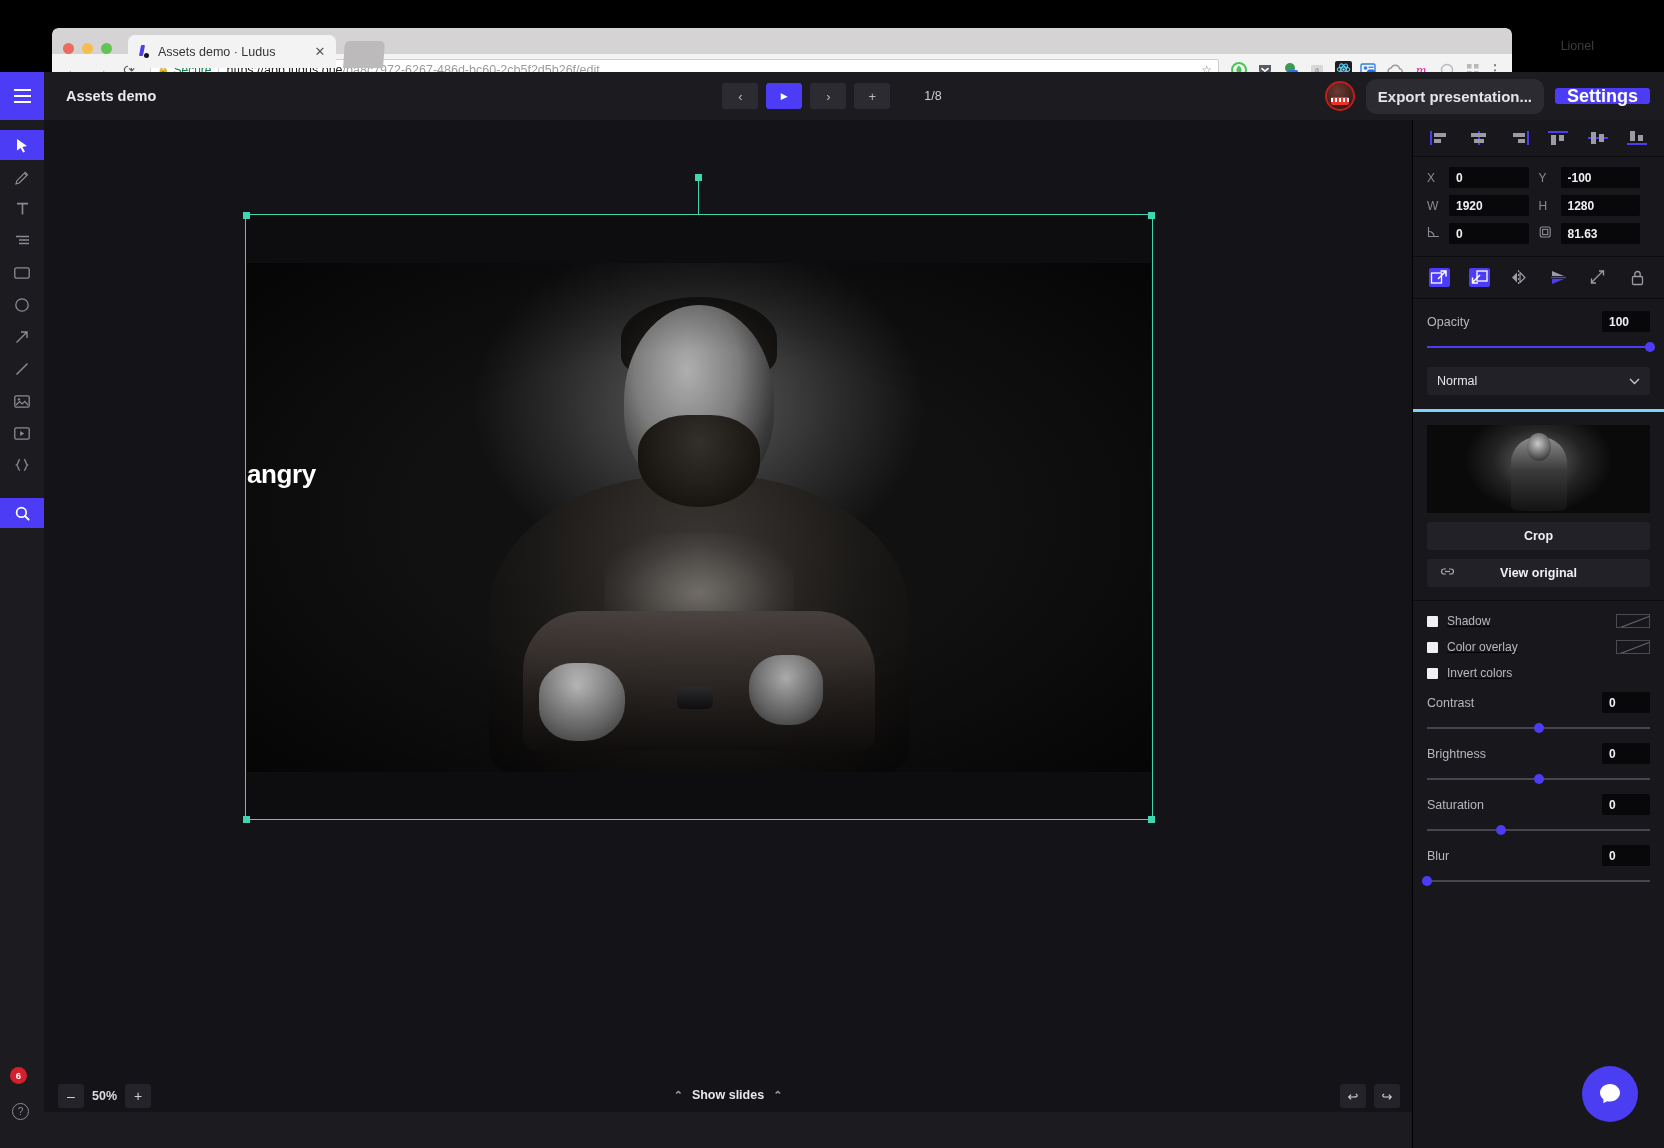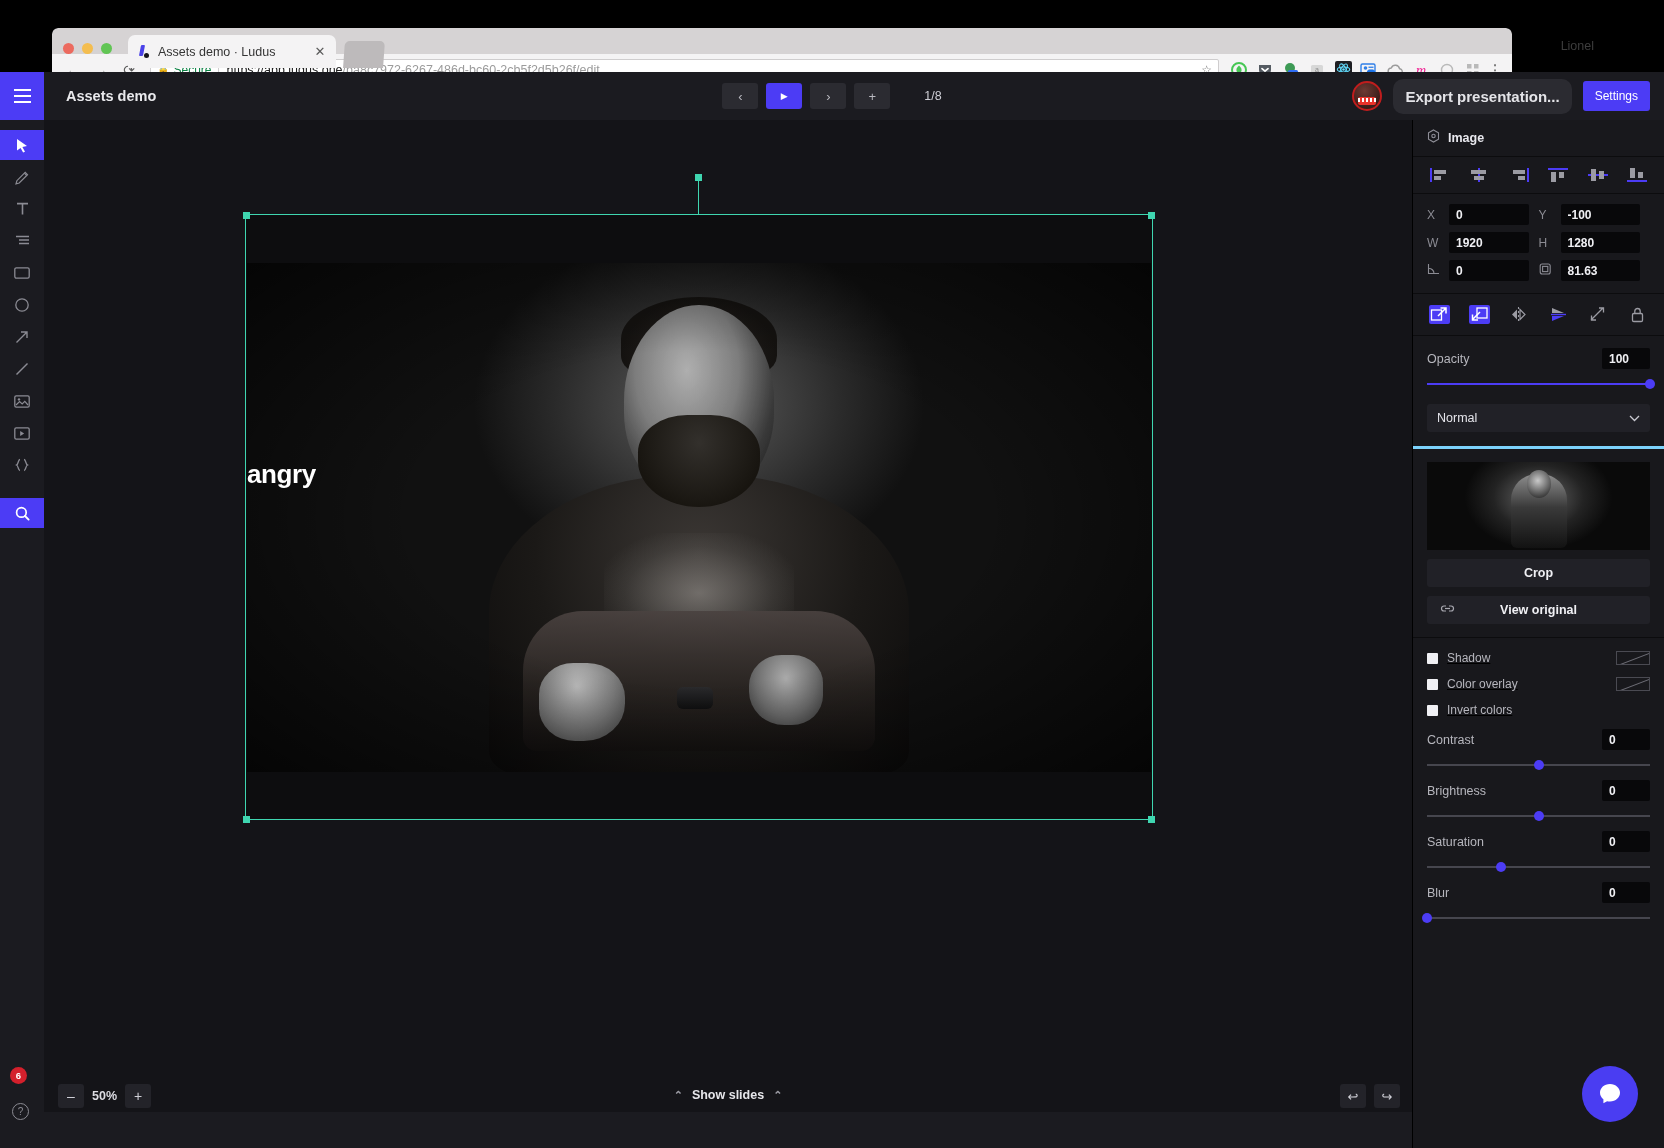--- a/index.html
+++ b/index.html
@@ -129,23 +129,23 @@
   #avatar .teeth {
     position: absolute; left: 4px; bottom: 7px; width: 18px; height: 4px;
     background: repeating-linear-gradient(90deg,#fff 0 2px,transparent 2px 4px);
   }
   #export-btn {
     height: 35px; background: #2b2b31; border-radius: 10px;
     display: flex; align-items: center; padding: 0 12px;
     font-size: 15px; font-weight: bold; color: #e4e4e8;
   }
   #settings-btn {
-    height: 30px; background: #4c3cf5; border-radius: 3px;
+    height: 16px; background: #4c3cf5; border-radius: 3px;
     display: flex; align-items: center; padding: 0 12px;
-    font-size: 12px; font-weight: normal; color: #fff;
+    font-size: 18px; font-weight: bold; color: #fff;
   }
 
   
   #toolrail {
     position: absolute; left: 0; top: 48px; bottom: 0; width: 44px;
     background: #1b1b20;
   }
   .tool {
     width: 44px; height: 30px; display: flex; align-items: center;
     justify-content: center; color: #8b8b93; margin-top: 2px;
@@ -658,29 +658,20 @@
     </div>
     <div id="undoredo">
       <div class="urbtn">↩</div>
       <div class="urbtn">↪</div>
     </div>
     <div id="slidetray"></div>
   </div>
 
   <div id="rightpanel">
 
-    <div id="psec-head">
-      <span class="hex">
-        <svg width="13" height="14" viewBox="0 0 13 14">
-            <path d="M6.5 1l5 2.8v6.4L6.5 13l-5-2.8V3.8z" fill="none" stroke="currentColor" stroke-width="1.1"></path>
-            <circle cx="6.5" cy="7" r="1.7" fill="none" stroke="currentColor" stroke-width="1.1"></circle>
-          </svg>
-      </span>
-      <span class="ttl">Image</span>
-    </div>
 
     <div id="alignrow">
       <span class="alg">
         <svg width="22" height="16" viewBox="0 0 22 16">
             <rect x="1" y="1" width="2" height="14" fill="#4c3cf5"></rect>
             <rect x="5" y="3" width="12" height="4" fill="#9b9ba3"></rect>
             <rect x="5" y="9" width="7" height="4" fill="#9b9ba3"></rect>
           </svg>
       </span>
       <span class="alg">

